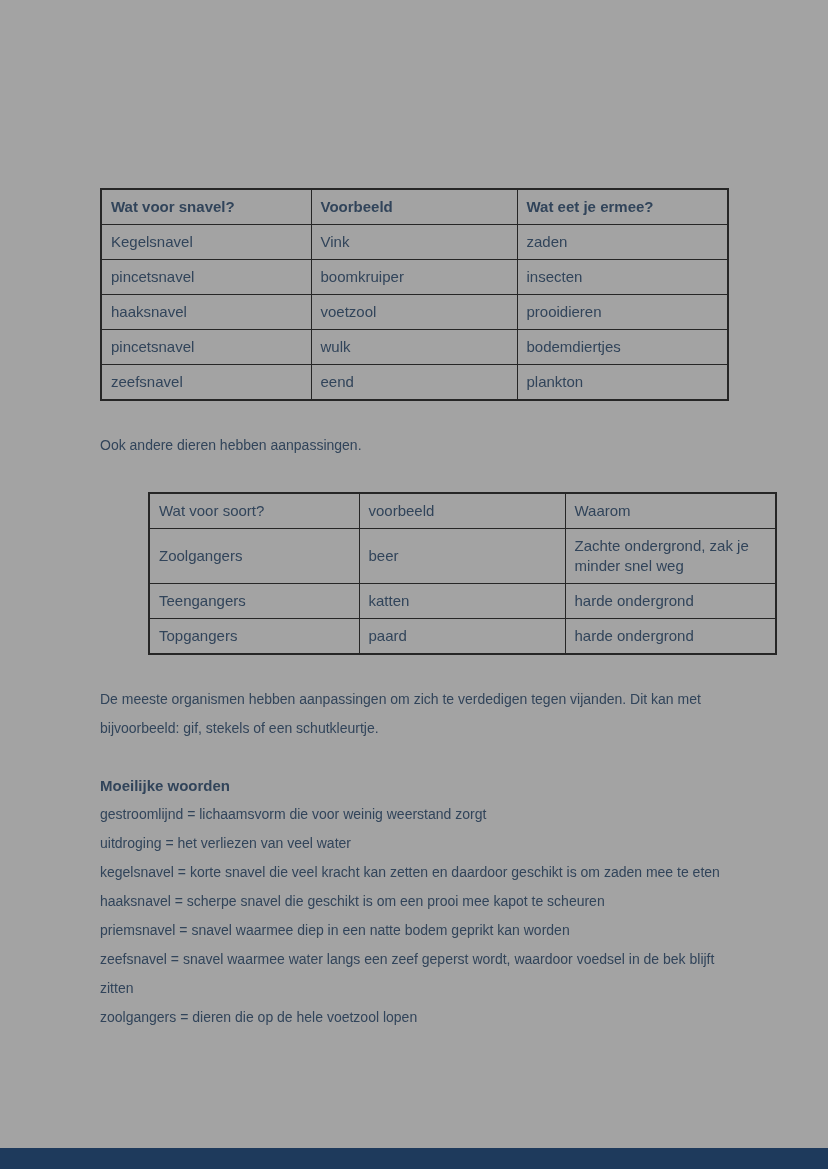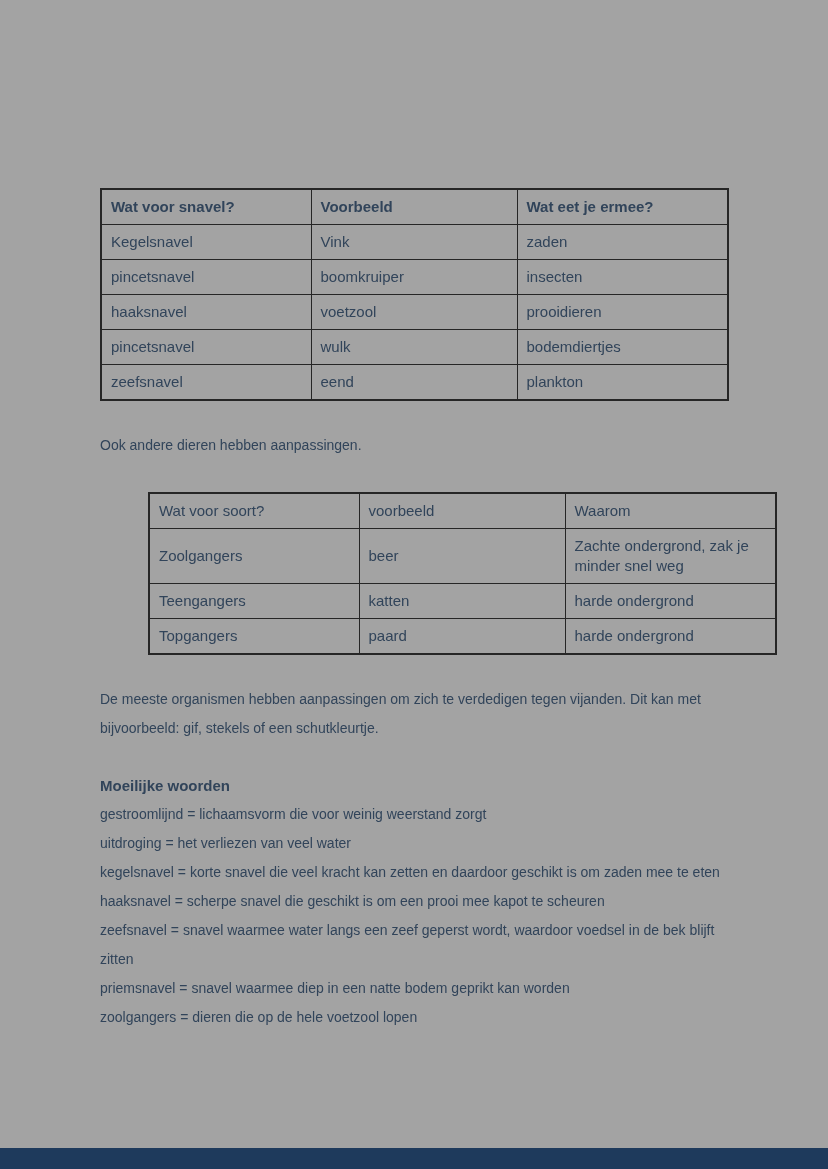--- a/index.html
+++ b/index.html
@@ -154,21 +154,21 @@
 
     <p class="para gap-after-table2">De meeste organismen hebben aanpassingen om zich te verdedigen tegen vijanden. Dit kan met bijvoorbeeld: gif, stekels of een schutkleurtje.</p>
 
     <p class="vocab-heading">Moeilijke woorden</p>
 
     <div class="vocab-list">
       <p>gestroomlijnd = lichaamsvorm die voor weinig weerstand zorgt</p>
       <p>uitdroging = het verliezen van veel water</p>
       <p>kegelsnavel = korte snavel die veel kracht kan zetten en daardoor geschikt is om zaden mee te eten</p>
       <p>haaksnavel = scherpe snavel die geschikt is om een prooi mee kapot te scheuren</p>
+      <p>priemsnavel = snavel waarmee diep in een natte bodem geprikt kan worden</p>
       <p>zeefsnavel = snavel waarmee water langs een zeef geperst wordt, waardoor voedsel in de bek blijft zitten</p>
-      <p>priemsnavel = snavel waarmee diep in een natte bodem geprikt kan worden</p>
       <p>zoolgangers = dieren die op de hele voetzool lopen</p>
     </div>
 
   </div>
 
   <div class="bottom-bar"></div>
 </div>
 
 </body></html>

